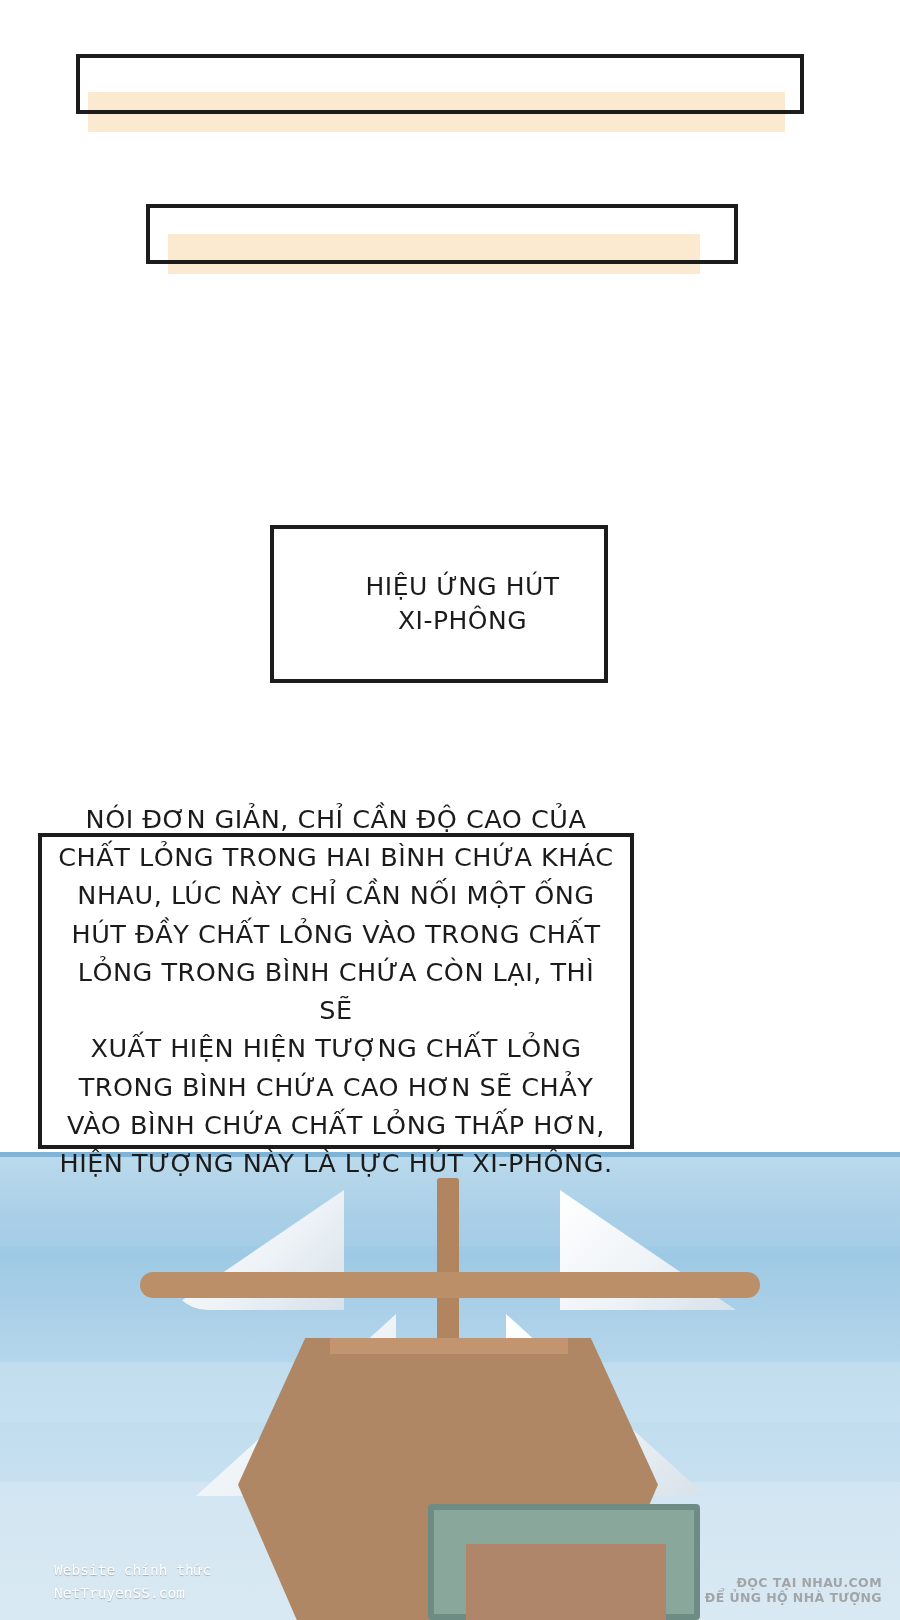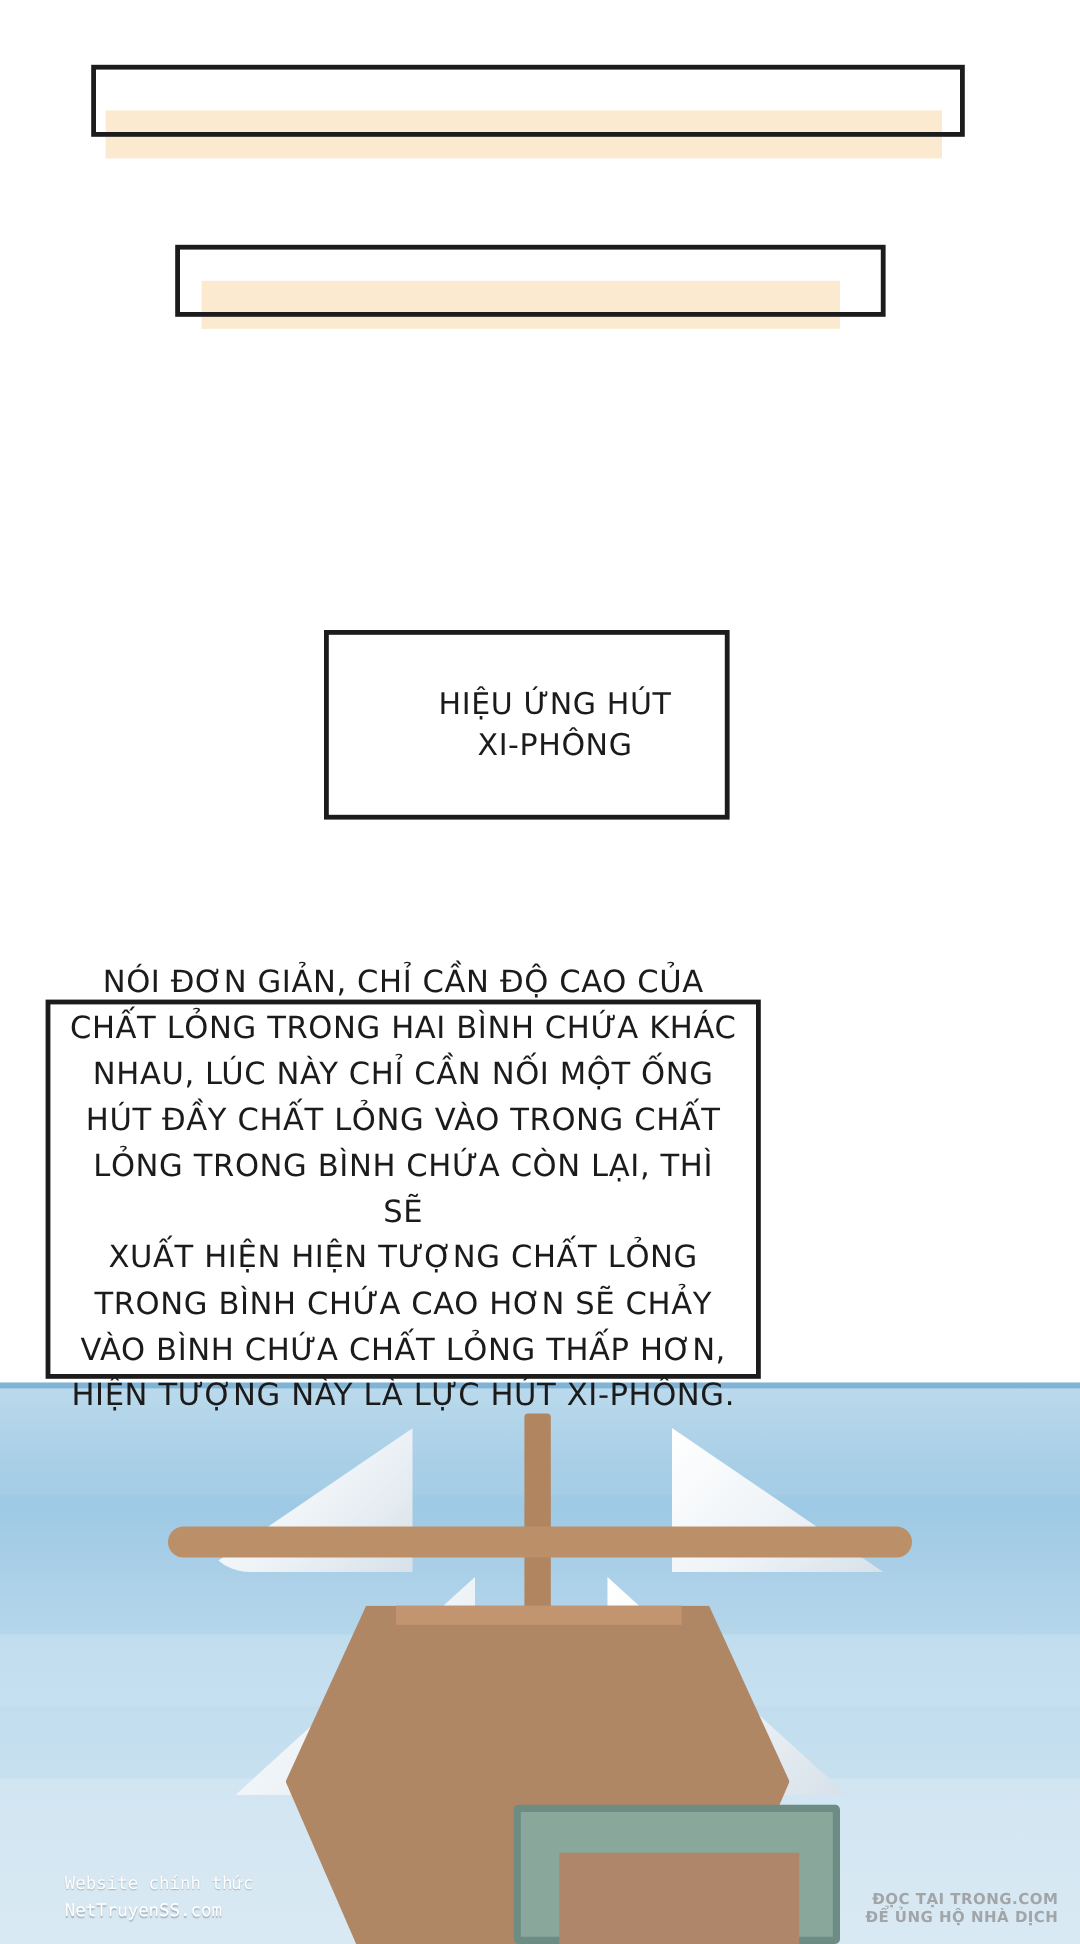--- a/index.html
+++ b/index.html
@@ -276,22 +276,22 @@
 NHAU, LÚC NÀY CHỈ CẦN NỐI MỘT ỐNG
 HÚT ĐẦY CHẤT LỎNG VÀO TRONG CHẤT
 LỎNG TRONG BÌNH CHỨA CÒN LẠI, THÌ SẼ
 XUẤT HIỆN HIỆN TƯỢNG CHẤT LỎNG
 TRONG BÌNH CHỨA CAO HƠN SẼ CHẢY
 VÀO BÌNH CHỨA CHẤT LỎNG THẤP HƠN,
 HIỆN TƯỢNG NÀY LÀ LỰC HÚT XI-PHÔNG.</div>
   </div>
 
   <div class="wm-right">
-    <div class="wm-sub">ĐỌC TẠI TRONG.COM</div>
-    <div class="wm-sub">ĐỂ ỦNG HỘ NHÀ DỊCH</div>
+    <div class="wm-sub">ĐỌC TẠI NHAU.COM</div>
+    <div class="wm-sub">ĐỂ ỦNG HỘ NHÀ TƯỢNG</div>
   </div>
 
   <div class="wm-left">
     <div>Website chính thức</div>
     <div>NetTruyenSS.com</div>
   </div>
 
 </div>
 
 </body></html>

